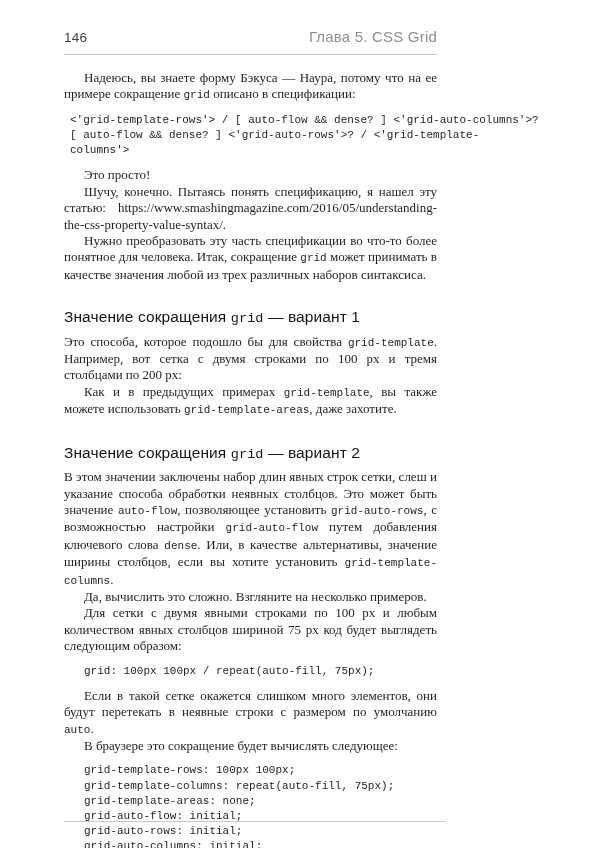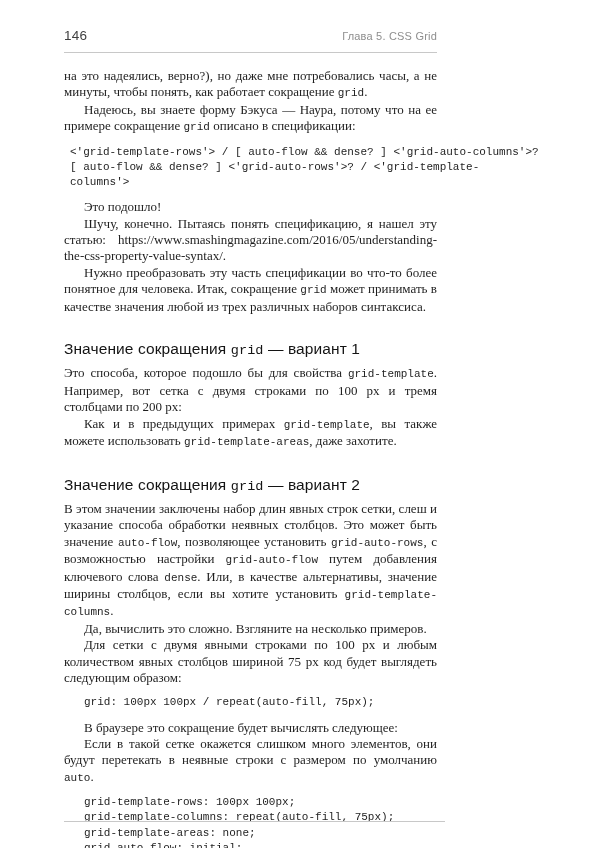--- a/index.html
+++ b/index.html
@@ -18,21 +18,21 @@
   }
   .running-head {
     display: flex;
     justify-content: space-between;
     align-items: baseline;
     font-family: "Liberation Sans", sans-serif;
     padding-bottom: 9px;
     border-bottom: 1px solid #c8c8c8;
   }
   .page-num { font-size: 13.5px; color: #3f3f3f; letter-spacing: 0.3px; }
-  .chapter  { font-size: 11px; color: #8e8e8e; letter-spacing: 0.2px; }
+  .chapter  { font-size: 15px; color: #8e8e8e; letter-spacing: 0.2px; }
   .body-text {
     padding-top: 15px;
     font-size: 13px;
     line-height: 16.4px;
     text-align: justify;
     hyphens: auto;
   }
   p.para { margin: 0; }
   p.para.indent { text-indent: 20px; }
   code.inline-code {
@@ -67,38 +67,37 @@
 </style>
 </head>
 <body>
 
 <div class="page">
   <div class="running-head">
     <span class="page-num">146</span>
     <span class="chapter">Глава 5. CSS Grid</span>
   </div>
   <div class="body-text">
-      <p class="para"><span>на это надеялись, верно?), но даже мне потребовались часы, а не минуты, чтобы понять, как работает сокращение </span><code class="inline-code">grid</code><span>.</span></p>
       <p class="para indent"><span>Надеюсь, вы знаете форму Бэкуса — Наура, потому что на ее примере сокращение </span><code class="inline-code">grid</code><span> описано в спецификации:</span></p>
       <pre class="code-block">&lt;'grid-template-rows'&gt; / [ auto-flow &amp;&amp; dense? ] &lt;'grid-auto-columns'&gt;?
 [ auto-flow &amp;&amp; dense? ] &lt;'grid-auto-rows'&gt;? / &lt;'grid-template-
 columns'&gt;</pre>
-      <p class="para indent"><span>Это подошло!</span></p>
+      <p class="para indent"><span>Это просто!</span></p>
       <p class="para indent"><span>Шучу, конечно. Пытаясь понять спецификацию, я нашел эту статью: </span><span>https://www.smashingmagazine.com/2016/05/understanding-the-css-property-value-syntax/</span><span>.</span></p>
       <p class="para indent"><span>Нужно преобразовать эту часть спецификации во что-то более понятное для человека. Итак, сокращение </span><code class="inline-code">grid</code><span> может принимать в качестве значения любой из трех различных наборов синтаксиса.</span></p>
       <h2 class="section-heading"><span>Значение сокращения </span><code class="inline-code">grid</code><span> — вариант 1</span></h2>
       <p class="para"><span>Это способа, которое подошло бы для свойства </span><code class="inline-code">grid-template</code><span>. Например, вот сетка с двумя строками по 100 px и тремя столбцами по 200 px:</span></p>
       <p class="para indent"><span>Как и в предыдущих примерах </span><code class="inline-code">grid-template</code><span>, вы также можете использовать </span><code class="inline-code">grid-template-areas</code><span>, даже захотите.</span></p>
       <h2 class="section-heading"><span>Значение сокращения </span><code class="inline-code">grid</code><span> — вариант 2</span></h2>
       <p class="para"><span>В этом значении заключены набор длин явных строк сетки, слеш и указание способа обработки неявных столбцов. Это может быть значение </span><code class="inline-code">auto-flow</code><span>, позволяющее установить </span><code class="inline-code">grid-auto-rows</code><span>, с возможностью настройки </span><code class="inline-code">grid-auto-flow</code><span> путем добавления ключевого слова </span><code class="inline-code">dense</code><span>. Или, в качестве альтернативы, значение ширины столбцов, если вы хотите установить </span><code class="inline-code">grid-template-columns</code><span>.</span></p>
       <p class="para indent"><span>Да, вычислить это сложно. Взгляните на несколько примеров.</span></p>
       <p class="para indent"><span>Для сетки с двумя явными строками по 100 px и любым количеством явных столбцов шириной 75 px код будет выглядеть следующим образом:</span></p>
       <pre class="code-block indented">grid: 100px 100px / repeat(auto-fill, 75px);</pre>
+      <p class="para indent"><span>Если в такой сетке окажется слишком много элементов, они будут перетекать в неявные строки с размером по умолчанию </span><code class="inline-code">auto</code><span>.</span></p>
       <p class="para indent"><span>В браузере это сокращение будет вычислять следующее:</span></p>
-      <p class="para indent"><span>Если в такой сетке окажется слишком много элементов, они будут перетекать в неявные строки с размером по умолчанию </span><code class="inline-code">auto</code><span>.</span></p>
       <pre class="code-block indented">grid-template-rows: 100px 100px;
 grid-template-columns: repeat(auto-fill, 75px);
 grid-template-areas: none;
 grid-auto-flow: initial;
 grid-auto-rows: initial;
 grid-auto-columns: initial;</pre>
     </div>
   <div class="footer-rule"></div>
 </div>
 

